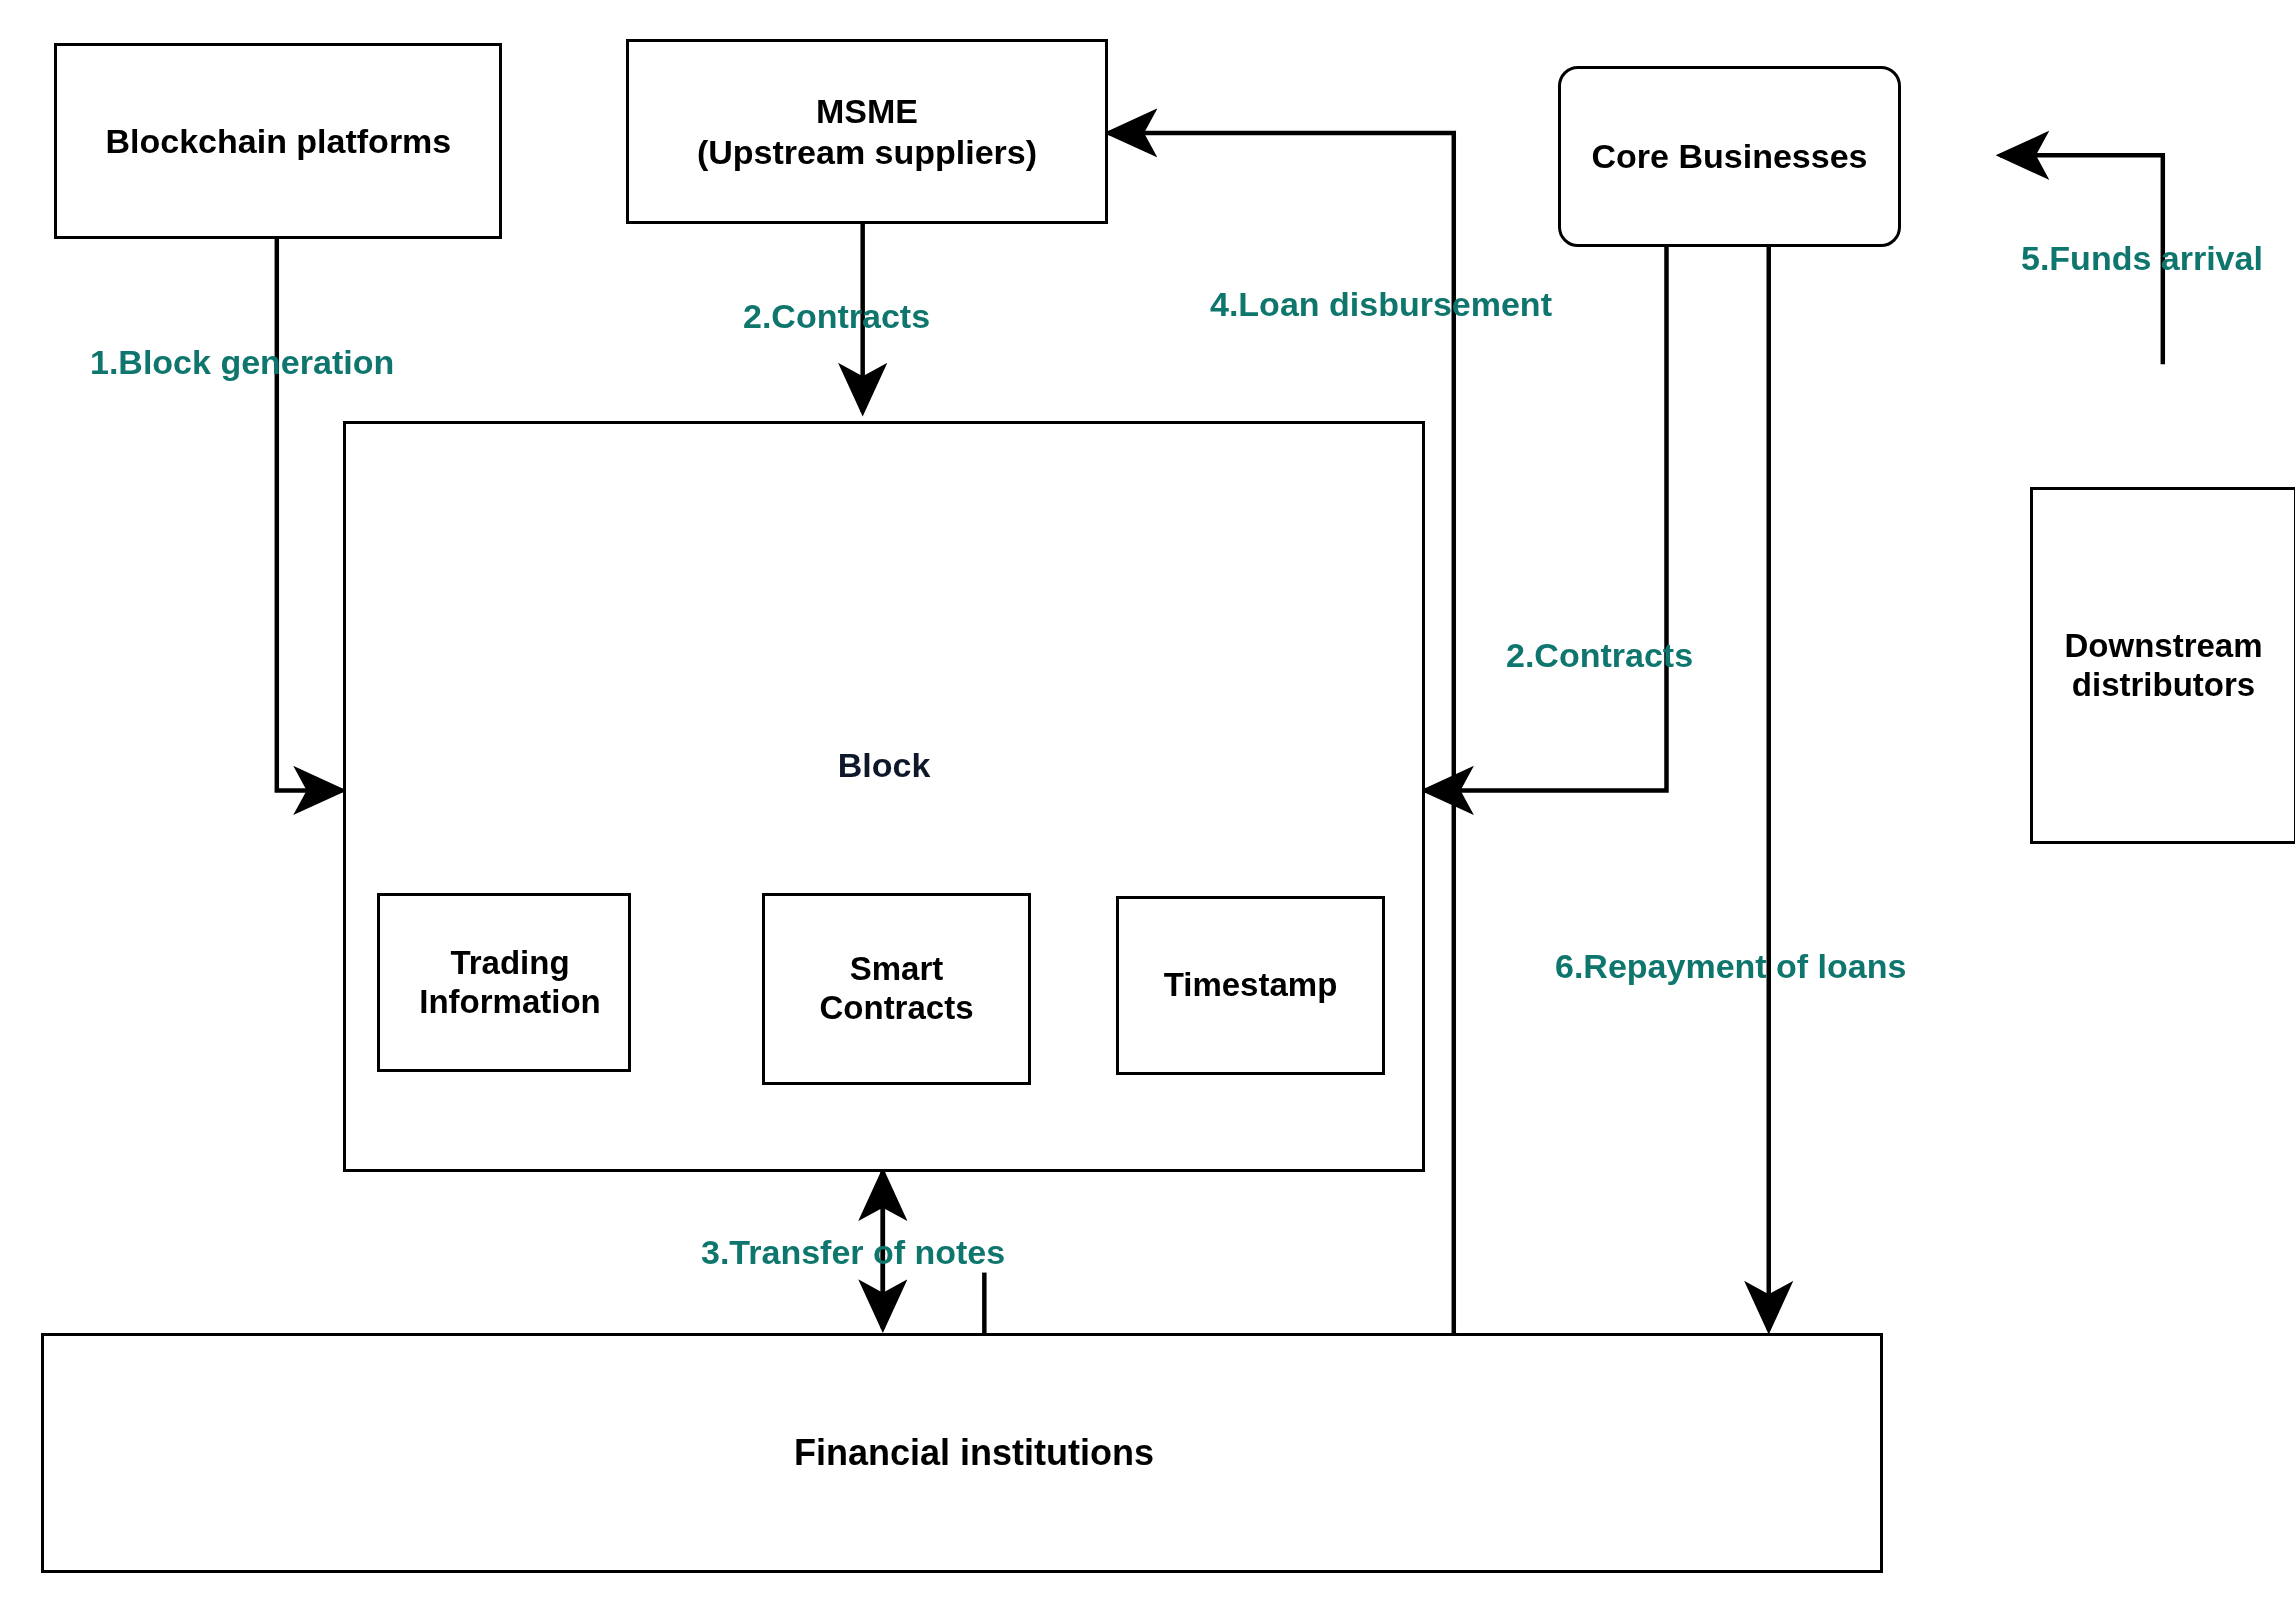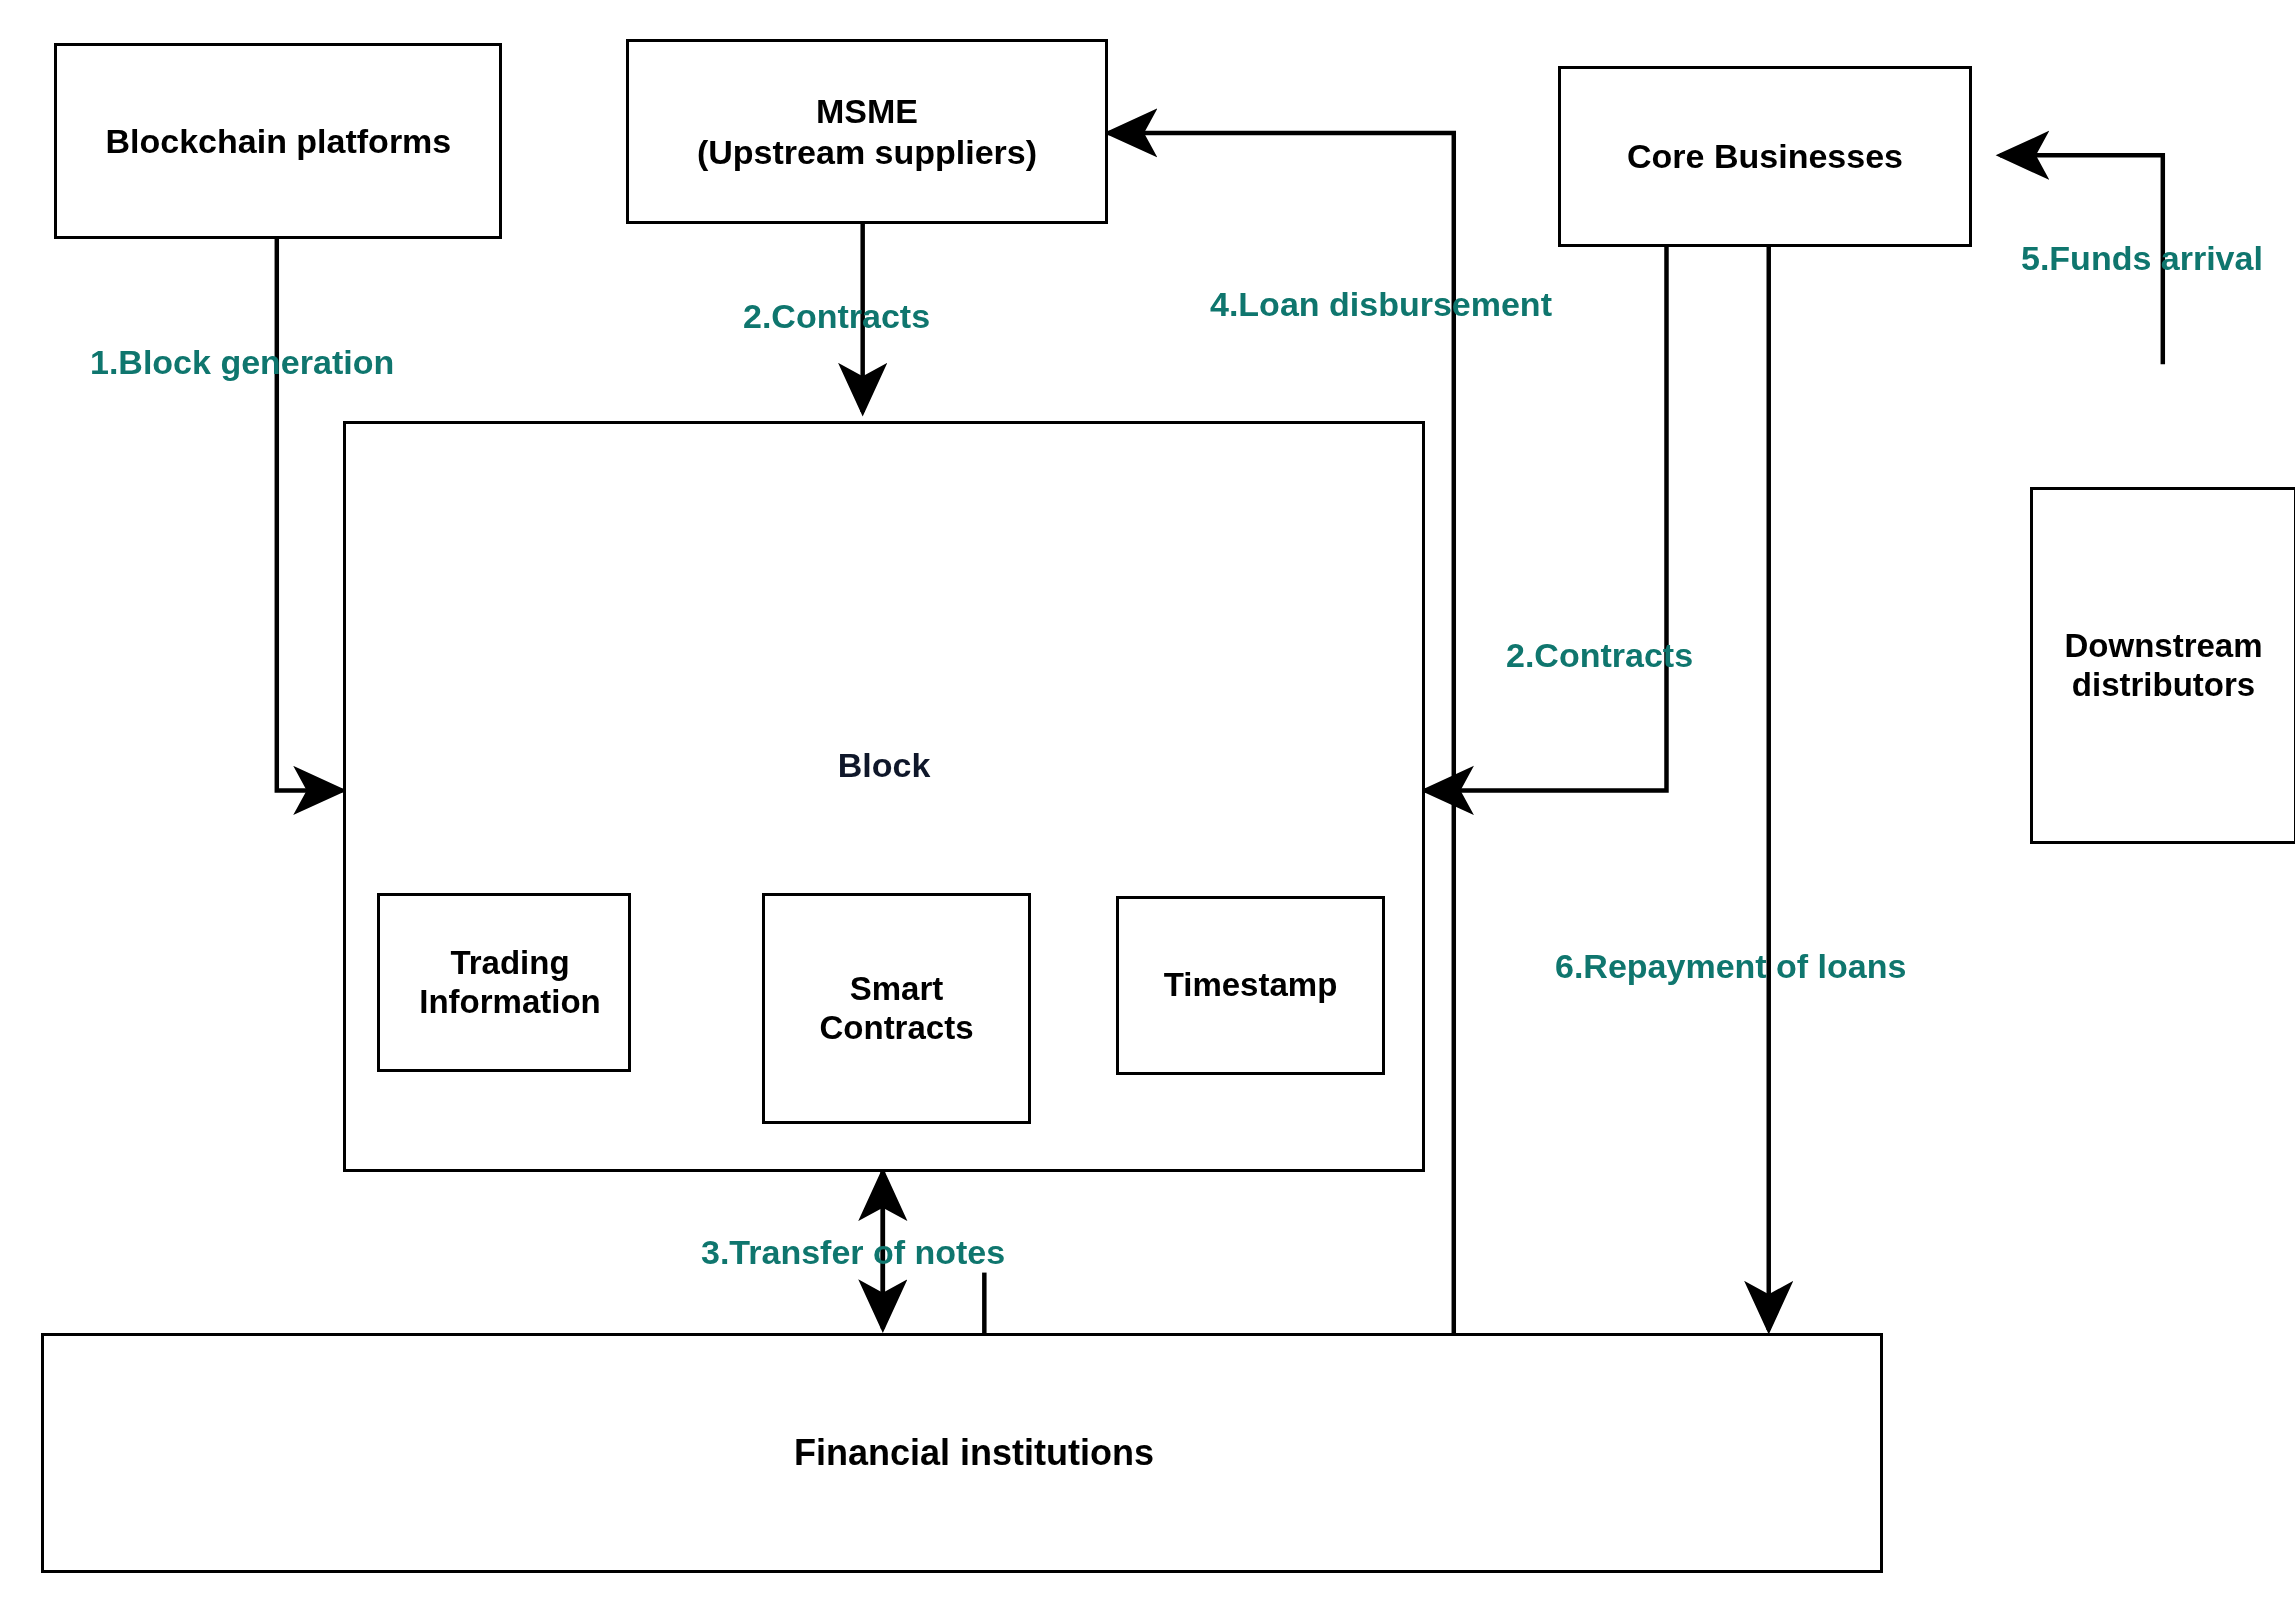--- a/index.html
+++ b/index.html
@@ -90,33 +90,33 @@
     <path d="M 2855 488 L 2855 208 L 2637 208" fill="none" stroke="#000000" stroke-width="6" marker-end="url(#ah)"></path>
 
     <path d="M 2327 330 L 2327 1782" fill="none" stroke="#000000" stroke-width="6" marker-end="url(#ah)"></path>
   </svg>
 
   <div class="node" id="n-blockchain" style="left:22.4px; top:43px; width:448px; height:196px; font-size:34px;">Blockchain platforms</div>
 
   <div class="node" id="n-msme" style="left:594px; top:39px; width:482px; height:185px; font-size:34px;">MSME
 (Upstream suppliers)</div>
 
-  <div class="node" id="n-core" style="left:1526px; top:66px; width:414px; height:181px; font-size:34px;">Core Businesses</div>
+  <div class="node" id="n-core" style="left:1526px; top:66px; width:343px; height:181px; font-size:34px;border-radius:20px;">Core Businesses</div>
 
   <div class="node thin" id="n-downstream" style="left:1998px; top:487px; width:267px; height:357px; font-size:33px;">Downstream
 distributors</div>
 
   <div id="block-container" style="left:311px; top:421px; width:1082px; height:751px;">
     <div id="block-title" style="left:0; right:0; top:322px; font-size:34px;">Block</div>
   </div>
 
   <div class="node thin" id="n-trading" style="left:345px; top:893px; width:254px; height:179px; font-size:33px;padding-left:12px;">Trading
 Information</div>
 
-  <div class="node thin" id="n-smart" style="left:730px; top:893px; width:269px; height:231px; font-size:33px;">Smart
+  <div class="node thin" id="n-smart" style="left:730px; top:893px; width:269px; height:192px; font-size:33px;">Smart
 Contracts</div>
 
   <div class="node thin" id="n-timestamp" style="left:1084px; top:896px; width:269px; height:179px; font-size:33px;">Timestamp</div>
 
   <div class="node" id="n-financial" style="left:9px; top:1333px; width:1842px; height:240px; font-size:36px;padding-left:24px;">Financial institutions</div>
 
   <div class="label" style="left:58px; top:343px; font-size:34px;">1.Block generation</div>
 
   <div class="label" style="left:711px; top:297px; font-size:34px;">2.Contracts</div>
 

